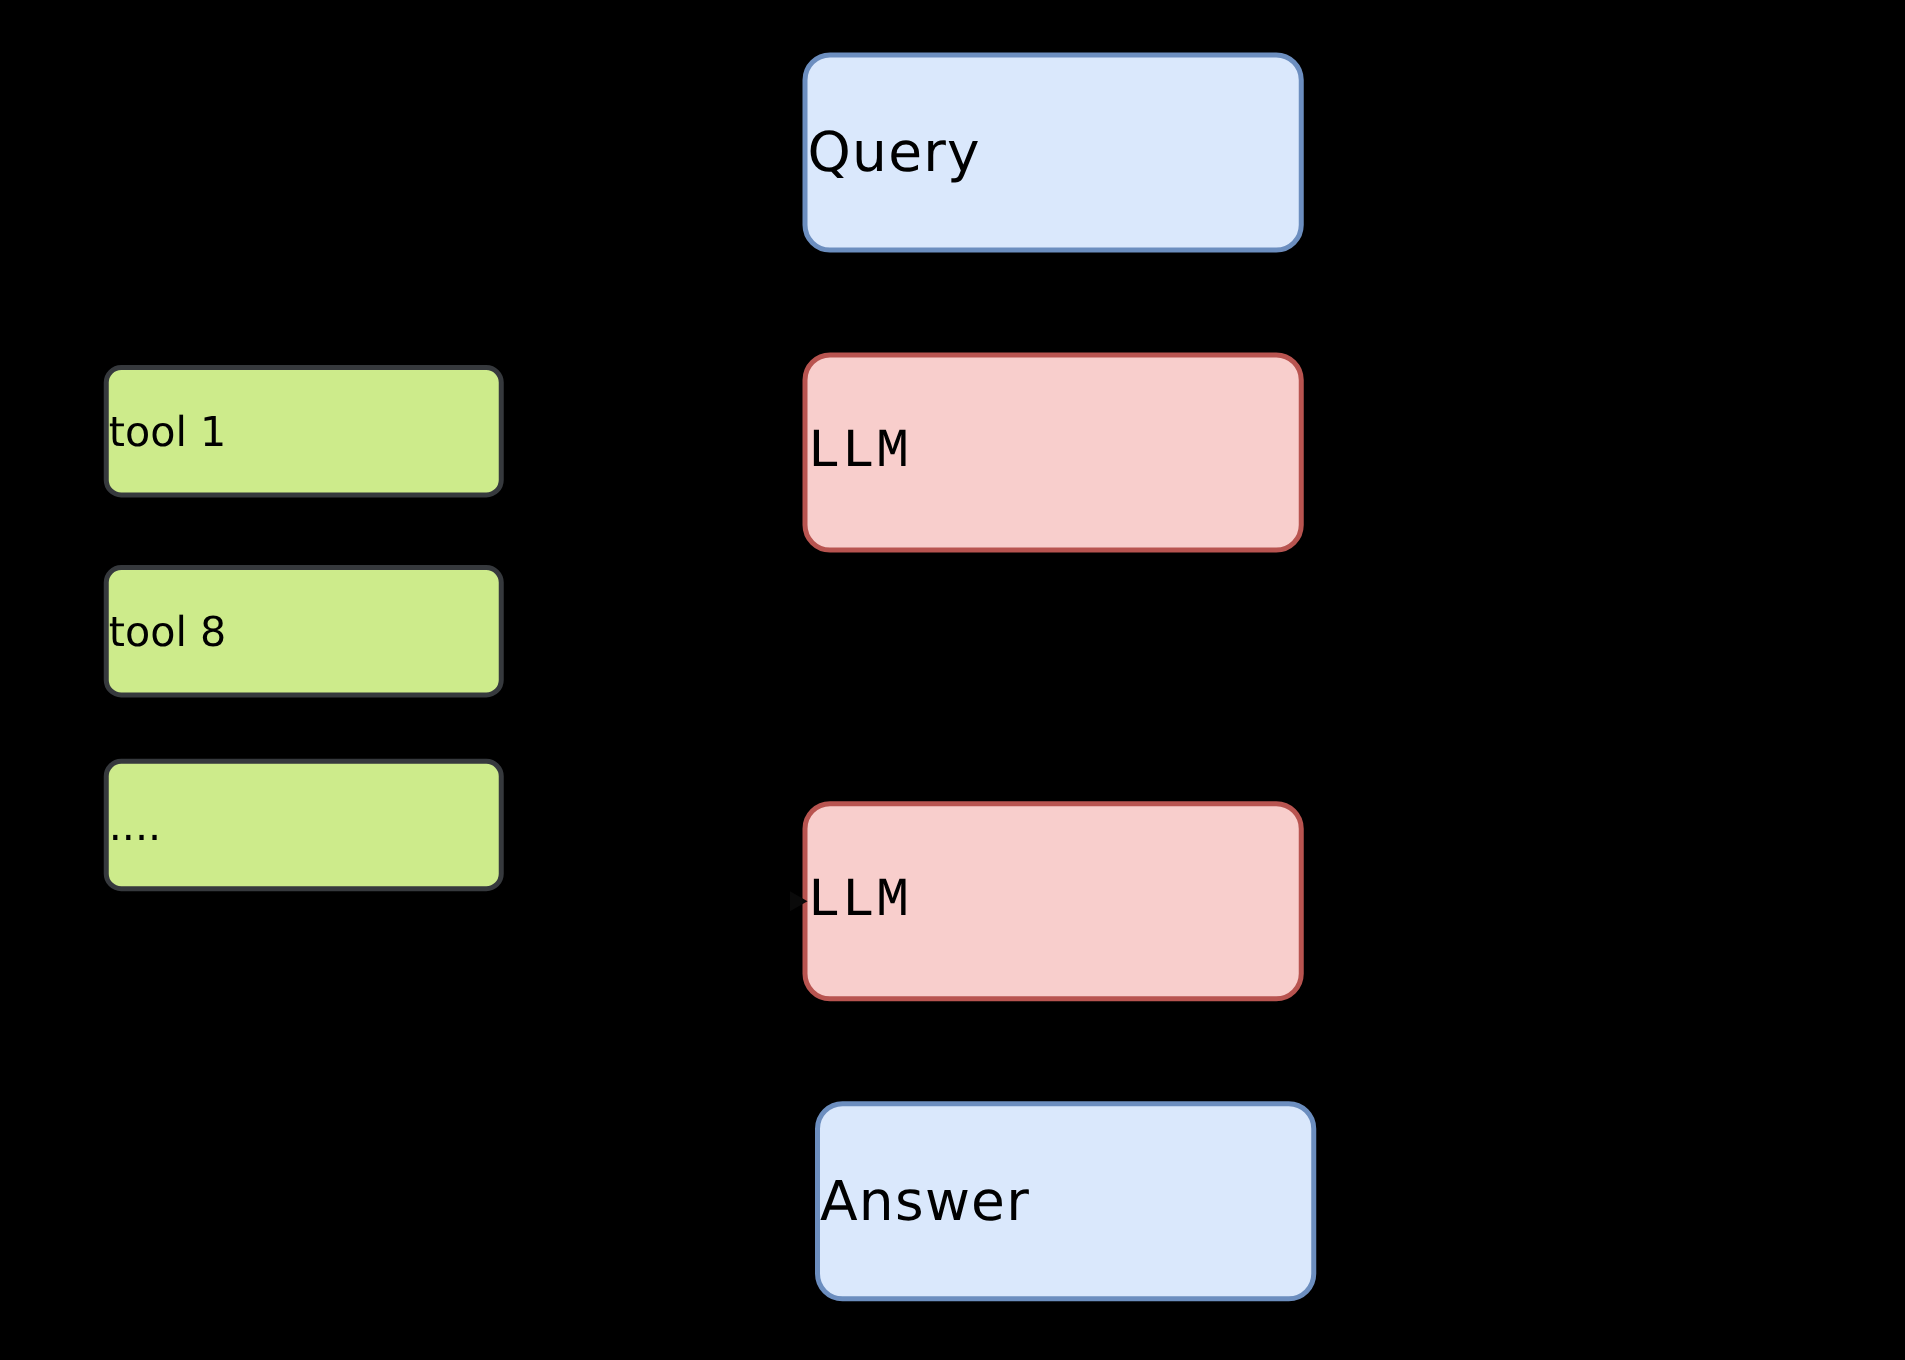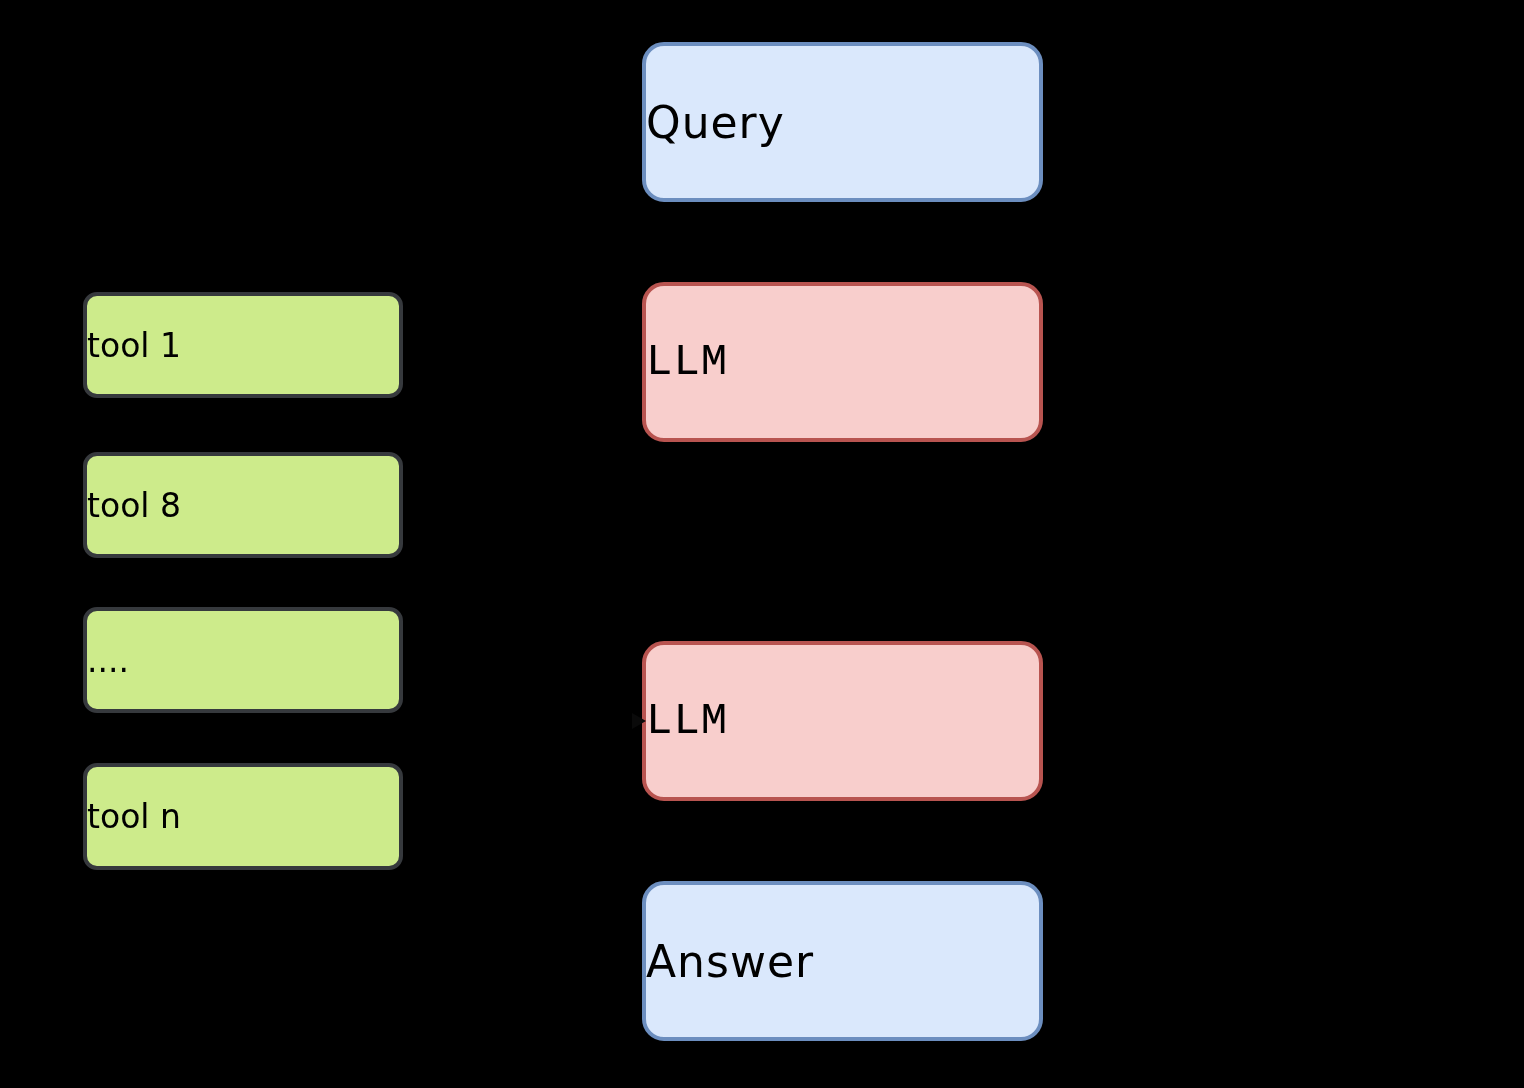--- a/index.html
+++ b/index.html
@@ -40,21 +40,21 @@
     border-color: var(--blue-border, #6c8ebf);
   }
   .flow-node.red {
     background: var(--red-fill, #f8cecc);
     border-color: var(--red-border, #b85450);
     font-family: Liberation Mono, monospace;
   }
   #node-query  { top: 42px;  }
   #node-llm-top { top: 282px; }
   #node-llm-bottom { top: 641px; }
-  #node-answer { top: 881px; }
+  #node-answer { top: 881px; margin-left: 10px; }
 
   
   .tool-node {
     left: 83px;
     width: 320px;
     height: 106px;
     border-radius: 14px;
     border: 4px solid var(--green-border, #36393d);
     background: var(--green-fill, #cdeb8b);
     font-size: 33px;
@@ -86,23 +86,20 @@
   </div>
 
   <div class="node tool-node" id="node-tool-2">
     <span>tool 8</span>
   </div>
 
   <div class="node tool-node" id="node-tool-dots">
     <span>....</span>
   </div>
 
-  <div class="node tool-node" id="node-tool-n">
-    <span>tool n</span>
-  </div>
 
   <div class="node flow-node blue" id="node-query">
     <span>Query</span>
   </div>
 
   <div class="node flow-node red" id="node-llm-top">
     <span>LLM</span>
   </div>
 
   <div class="node flow-node red" id="node-llm-bottom">

